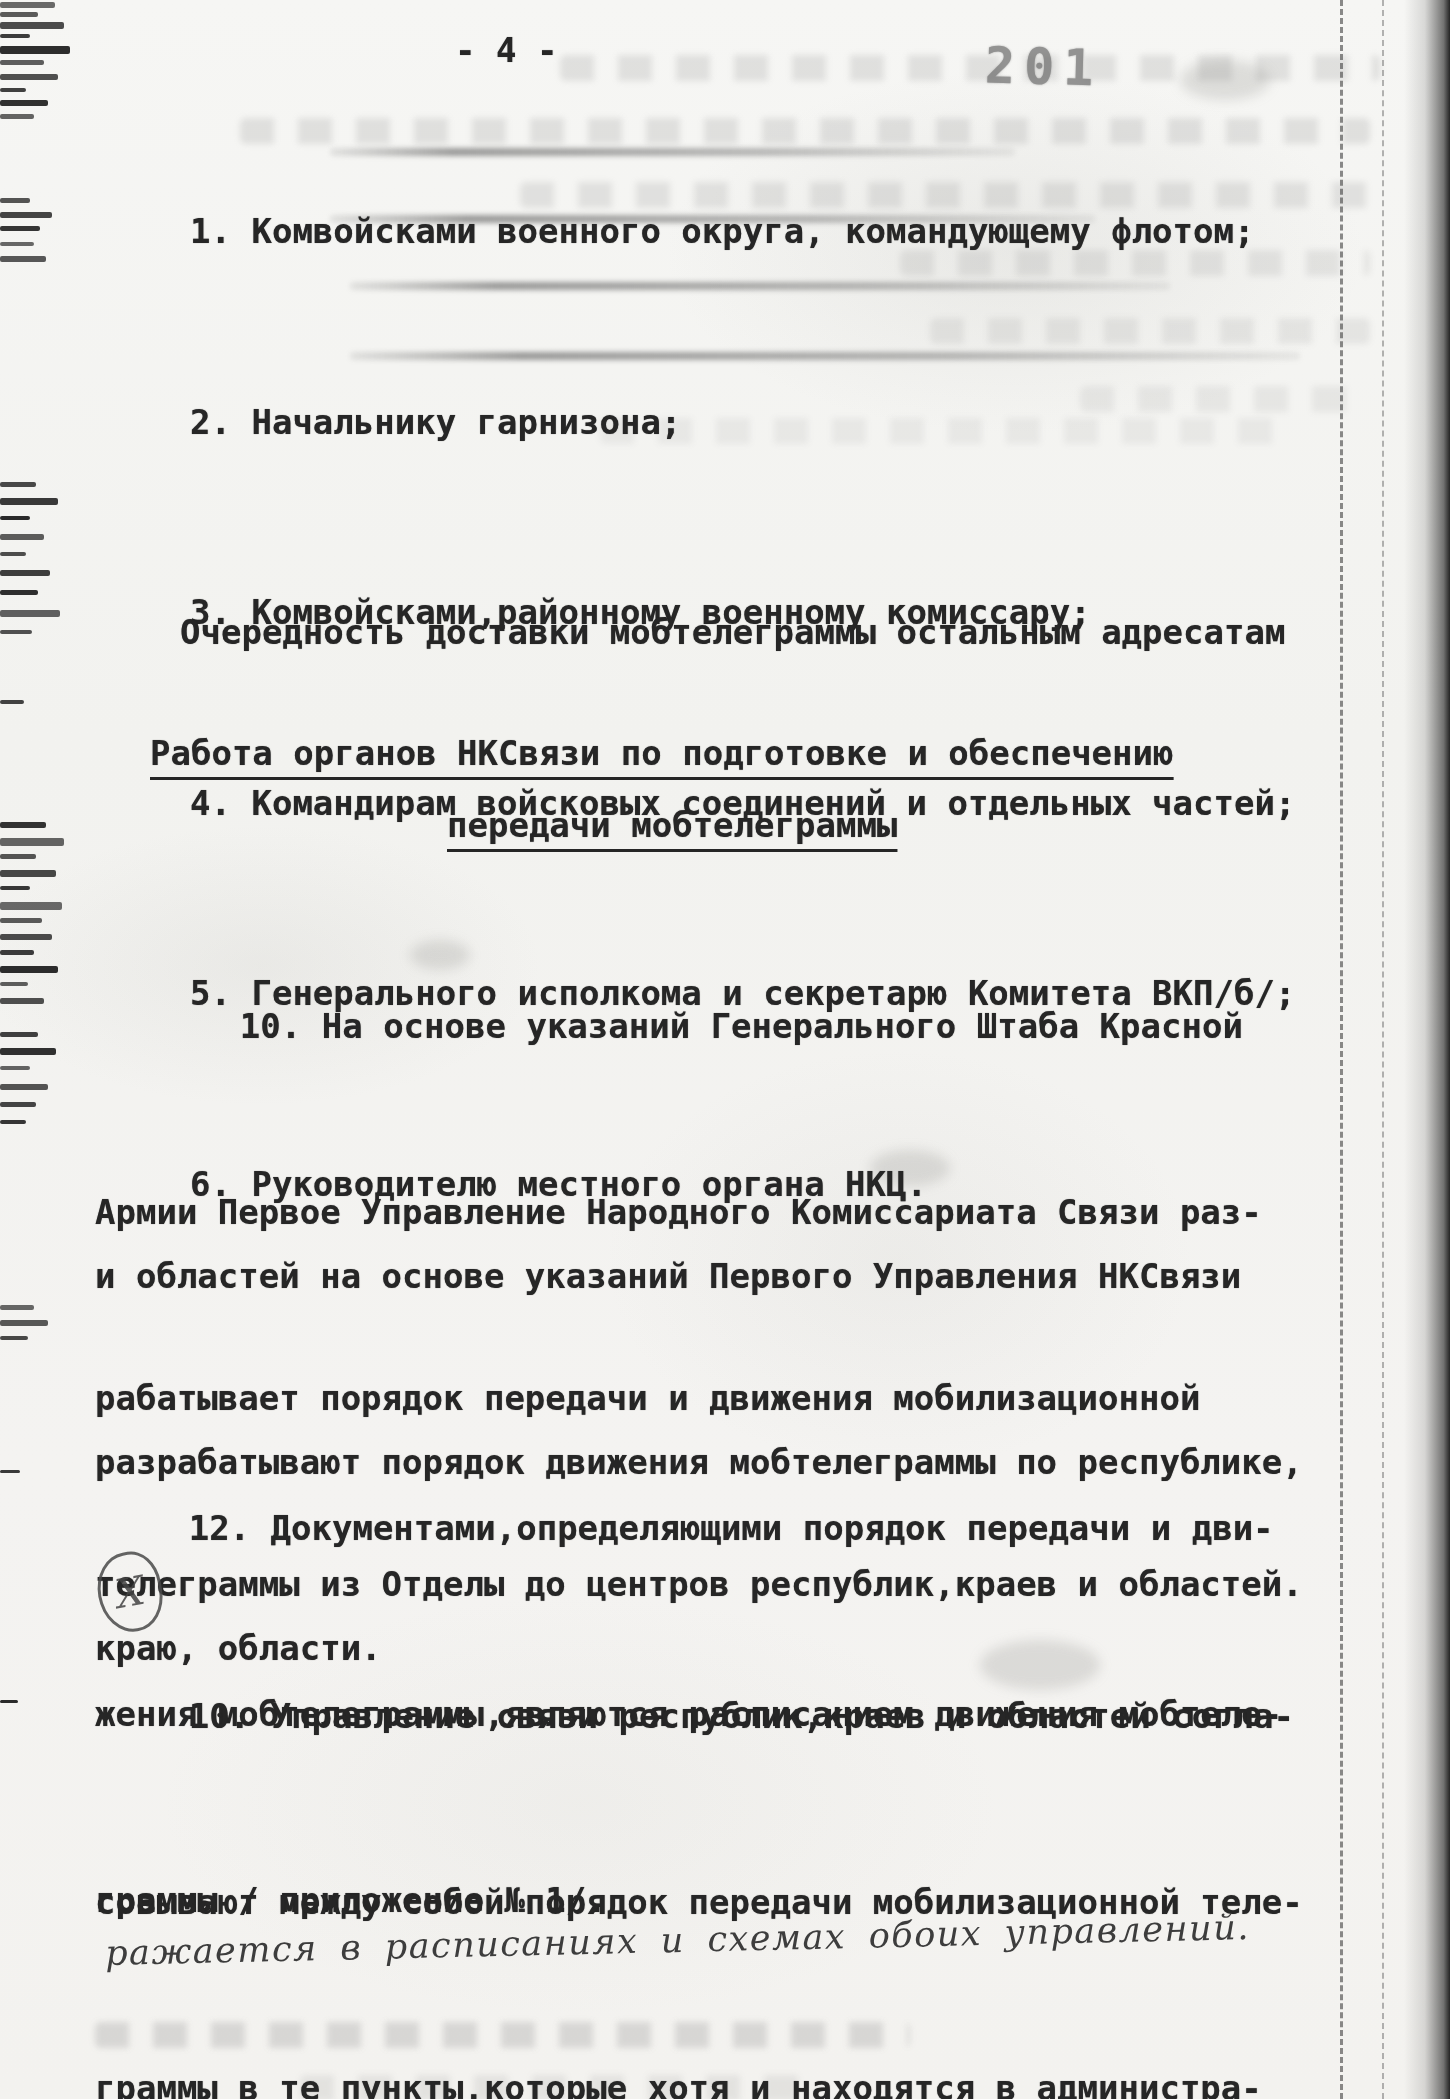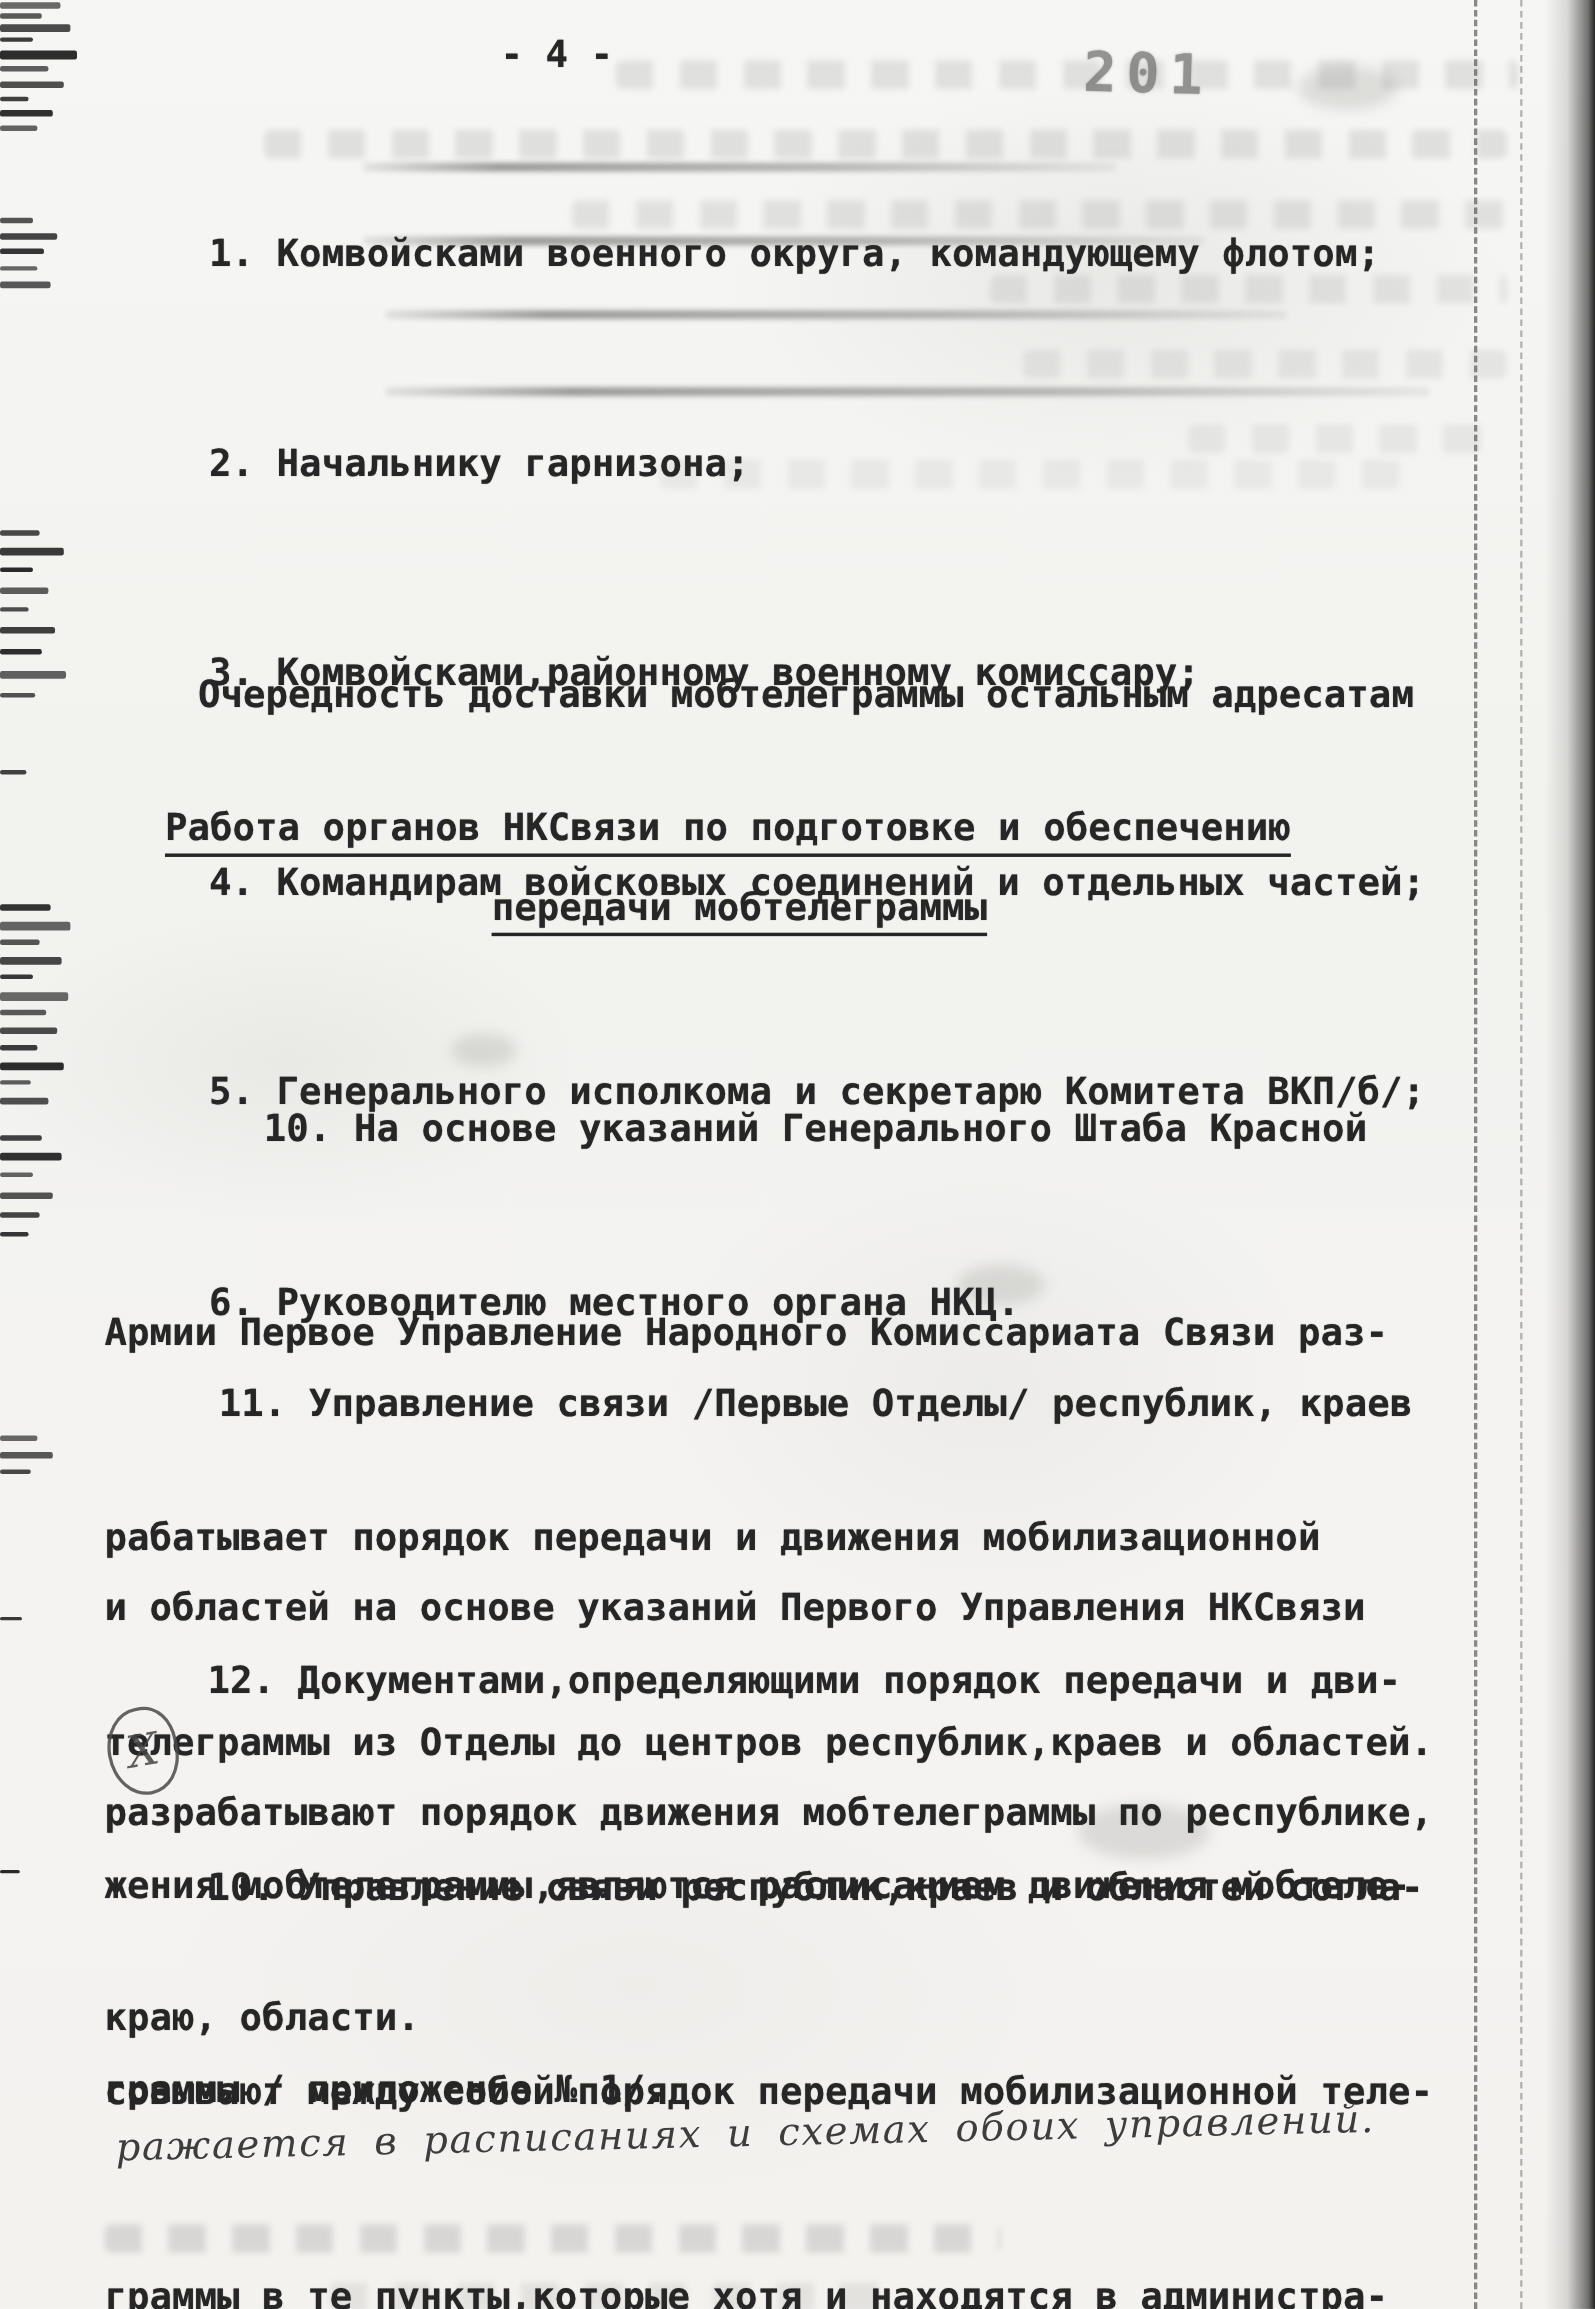--- a/index.html
+++ b/index.html
@@ -143,21 +143,20 @@
 <div class="block typed underlined" style="left:447px;top:794px;">передачи мобтелеграммы</div>
 
 <div class="block typed" style="left:95px;top:871px;">
   <div class="line indent">10. На основе указаний Генерального Штаба Красной</div>
   <div class="line">Армии Первое Управление Народного Комиссариата Связи раз-</div>
   <div class="line">рабатывает порядок передачи и движения мобилизационной</div>
   <div class="line">телеграммы из Отделы до центров республик,краев и областей.</div>
 </div>
 
 <div class="block typed" style="left:95px;top:1121px;">
-  <div class="line indent">11. Управление связи /Первые Отделы/ республик, краев</div>
   <div class="line">и областей на основе указаний Первого Управления НКСвязи</div>
   <div class="line">разрабатывают порядок движения мобтелеграммы по республике,</div>
   <div class="line">краю, области.</div>
 </div>
 
 <div class="block typed" style="left:95px;top:1373px;">
   <div class="line indent">12. Документами,определяющими порядок передачи и дви-</div>
   <div class="line">жения мобтелеграммы,являются расписанием движения мобтеле-</div>
   <div class="line">граммы / приложение № 1/.</div>
 </div>

